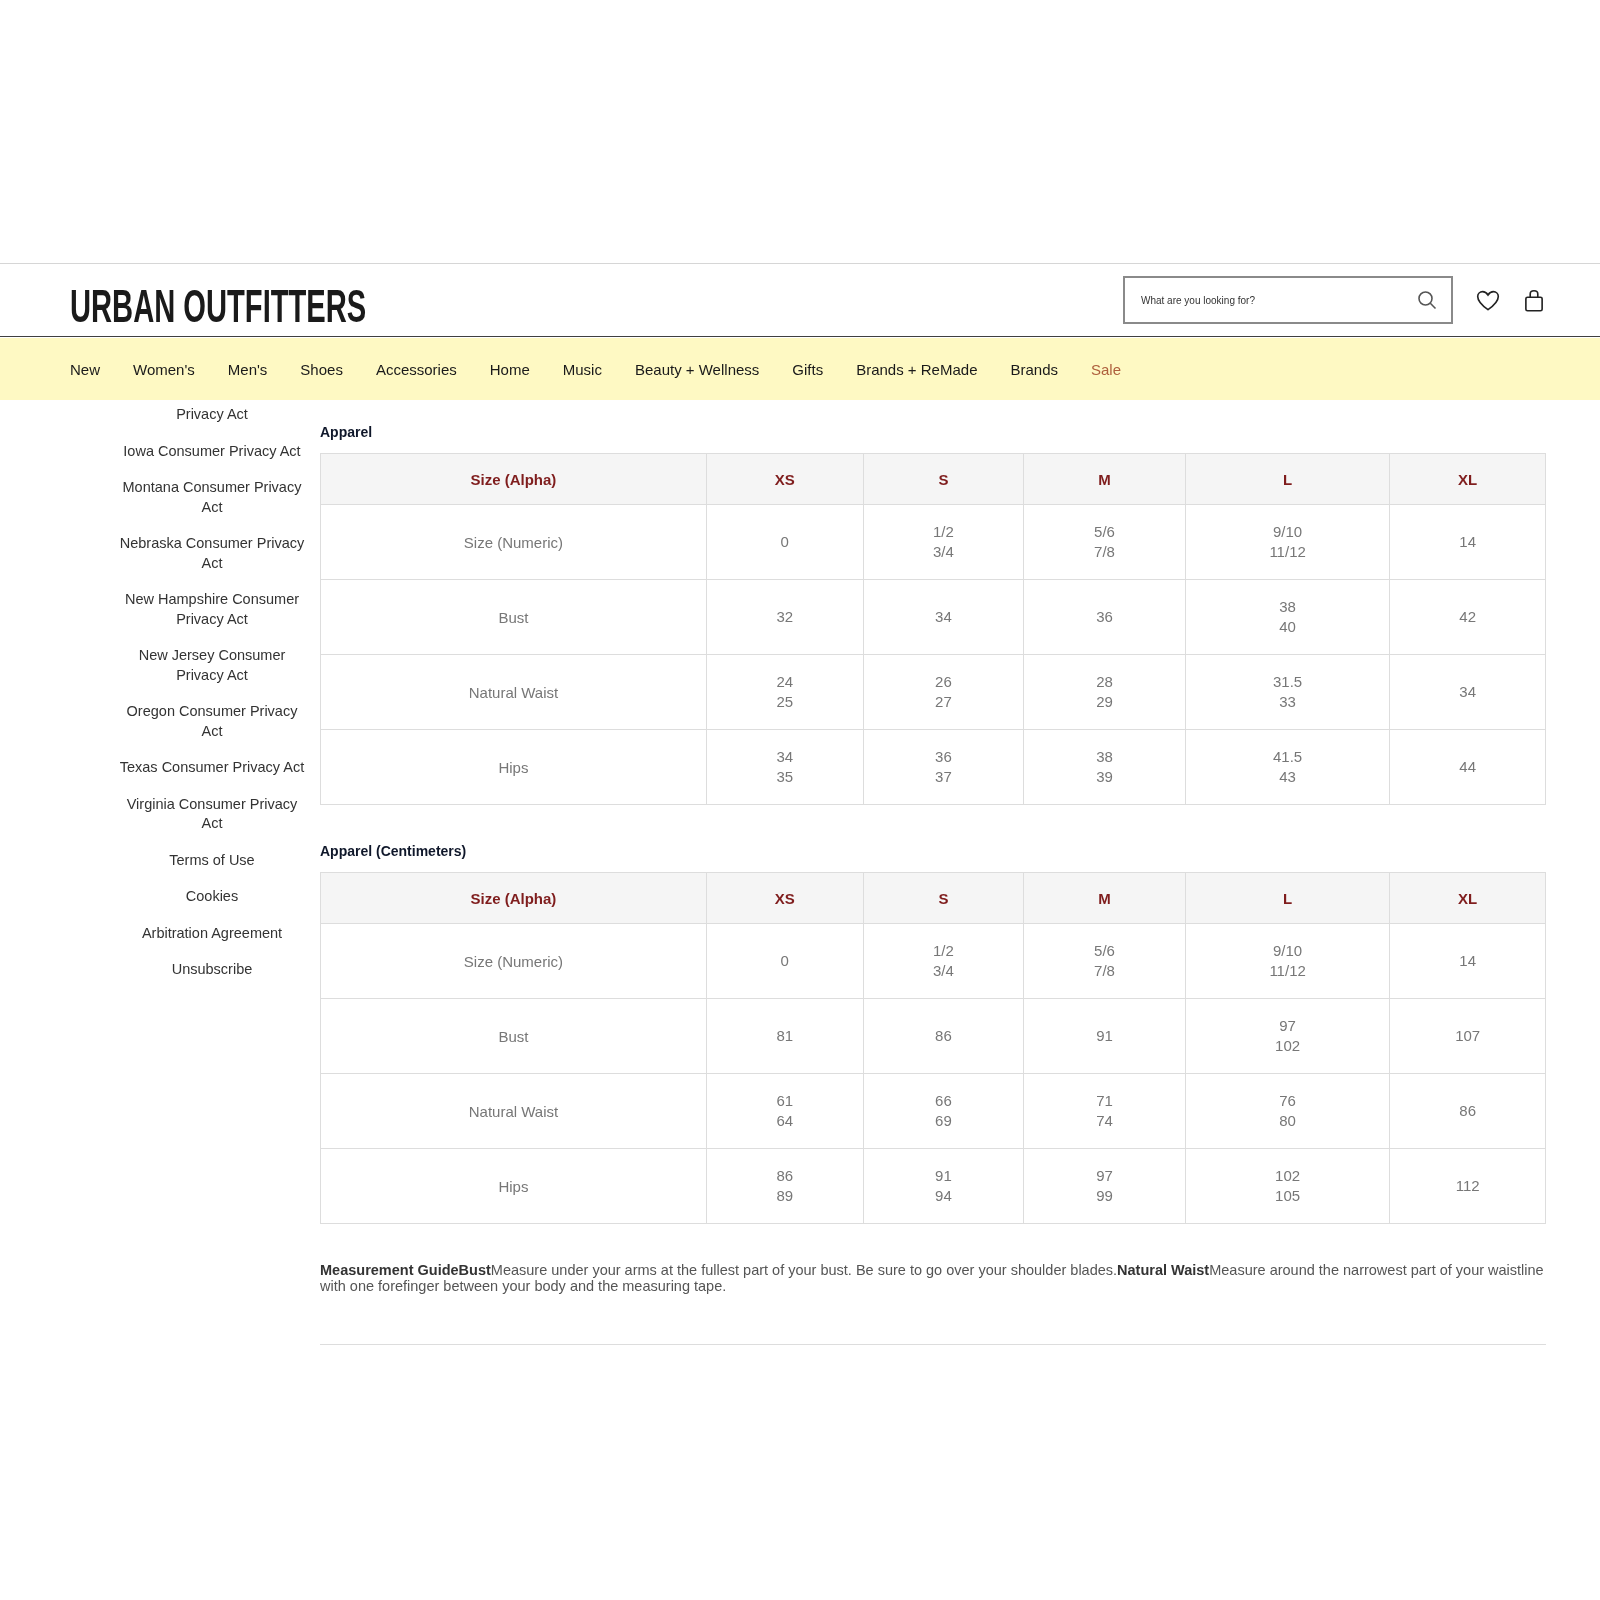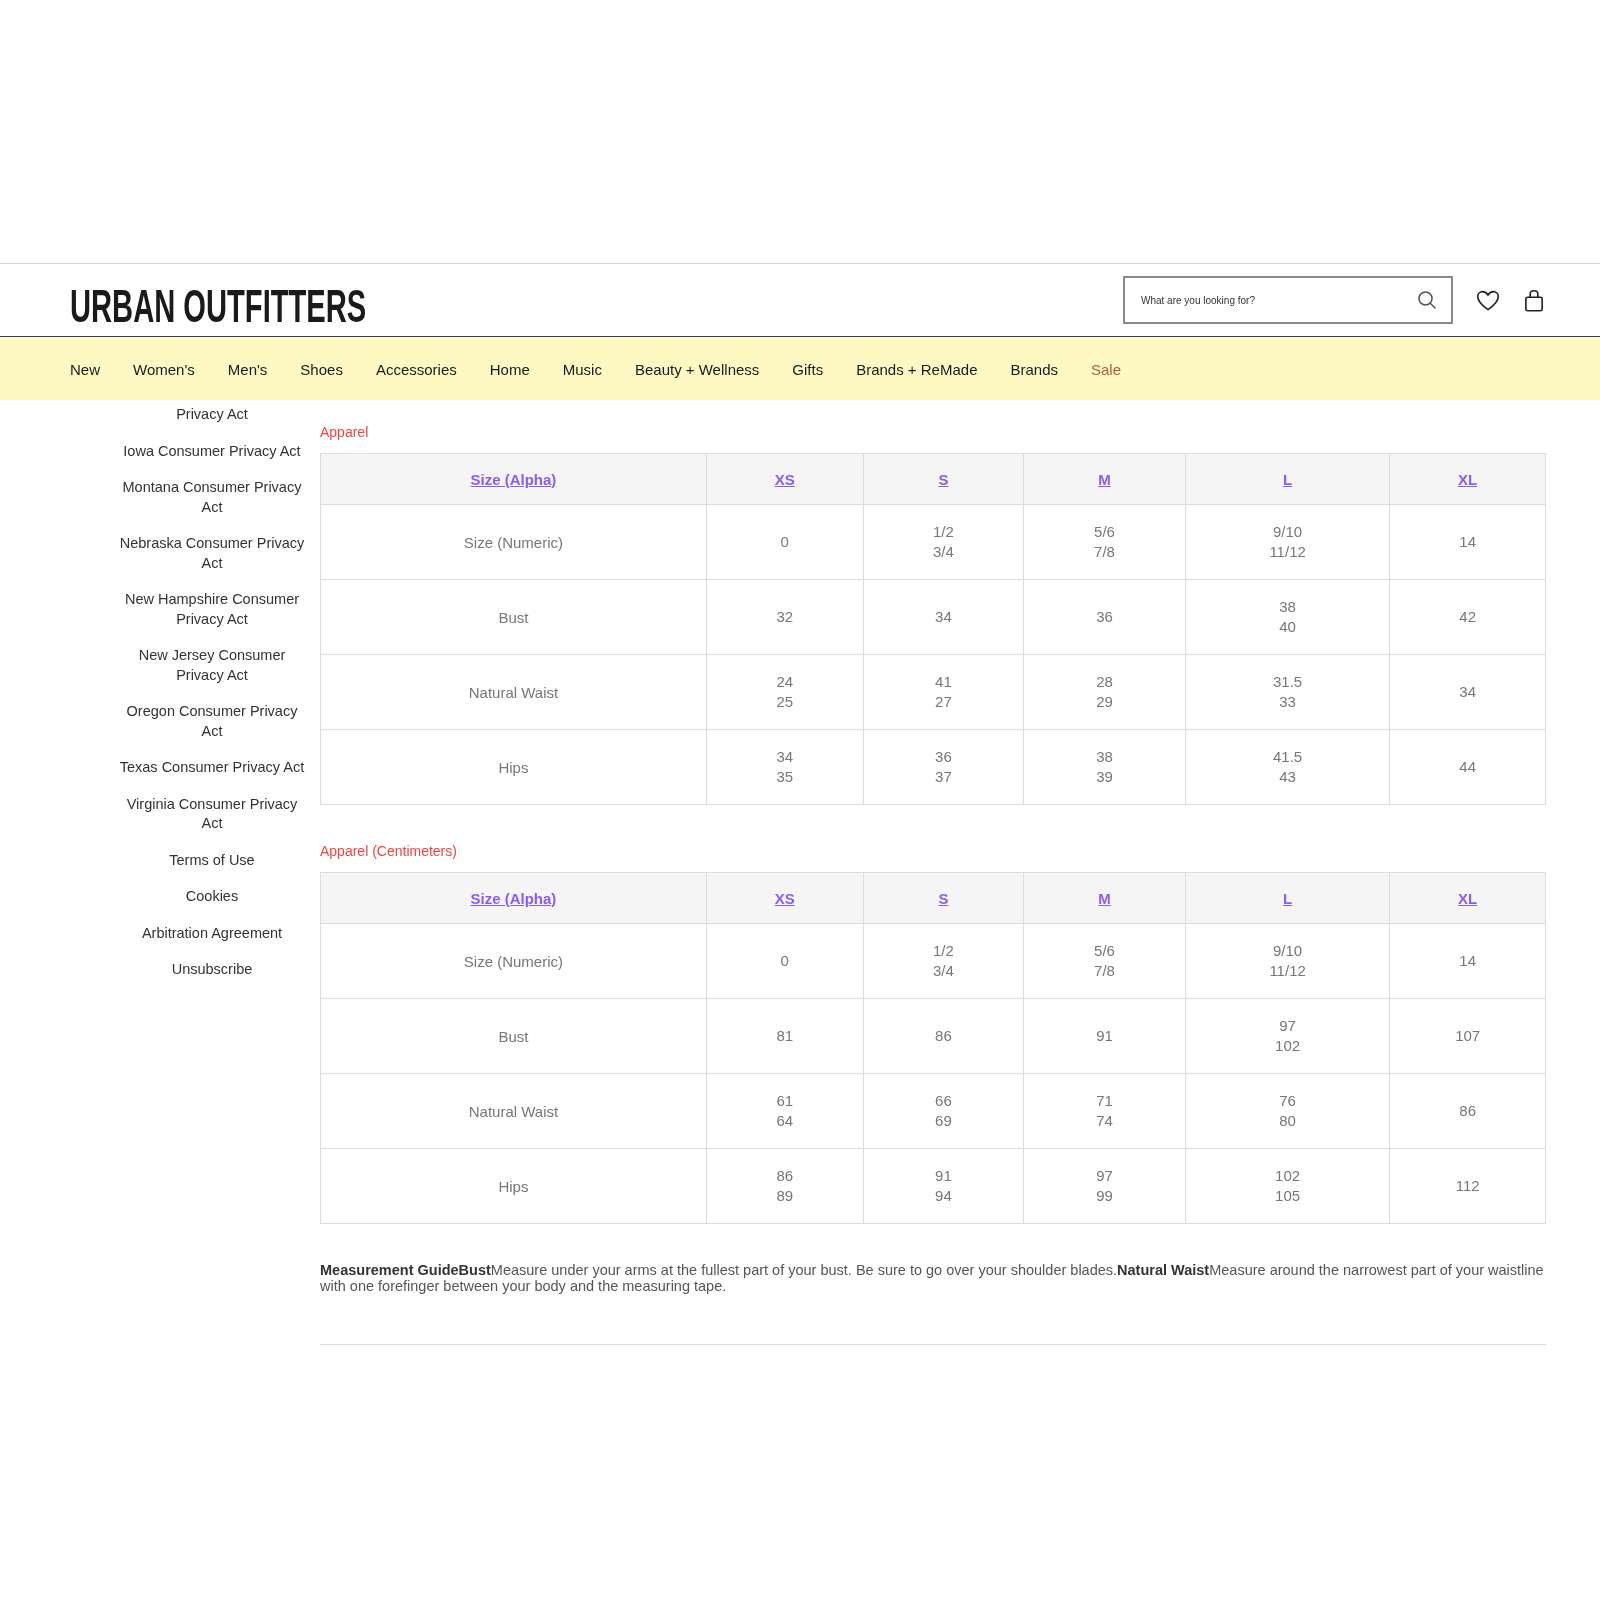--- a/index.html
+++ b/index.html
@@ -50,31 +50,31 @@
 
   
   .sidebar { position: absolute; left: 118px; top: 405px; width: 188px; text-align: center; }
   .side-link {
     display: block; font-size: 14.5px; line-height: 19.5px; color: #333;
     margin-bottom: 17px; text-decoration: none; cursor: pointer;
   }
 
   
   .main { position: absolute; left: 320px; top: 424px; width: 1226px; }
-  .tbl-title { font-size: 14px; font-weight: normal; color: #ef4444; margin-bottom: 13px; }
+  .tbl-title { font-size: 14px; font-weight: bold; color: #0f172a; margin-bottom: 13px; }
   table.size-table {
     width: 100%; border-collapse: collapse; background: #fff;
     margin-bottom: 38px; table-layout: fixed;
   }
   .size-table th, .size-table td {
     border: 1px solid #ddd; text-align: center; vertical-align: middle;
     font-size: 15px;
   }
   .size-table thead th {
-    background: #f5f5f5; font-weight: bold; color: #8b5cf6; height: 51px; text-decoration: underline;
+    background: #f5f5f5; font-weight: bold; color: #7f1d1d; height: 51px;
   }
   .size-table tbody td { color: #777; height: 75px; font-weight: normal; }
   .size-table td .ln { line-height: 20px; }
 
   .guide { font-size: 14.5px; line-height: 16px; color: #555; margin-top: 7px; }
   .guide b { color: #333; }
   .bottom-rule { border: none; border-top: 1px solid #ddd; margin-top: 50px; }
 </style>
 </head>
 <body>
@@ -199,21 +199,21 @@
               <div class="ln">42</div>
             </td>
           </tr>
           <tr>
             <td>Natural Waist</td>
             <td>
               <div class="ln">24</div>
               <div class="ln">25</div>
             </td>
             <td>
-              <div class="ln">41</div>
+              <div class="ln">26</div>
               <div class="ln">27</div>
             </td>
             <td>
               <div class="ln">28</div>
               <div class="ln">29</div>
             </td>
             <td>
               <div class="ln">31.5</div>
               <div class="ln">33</div>
             </td>

